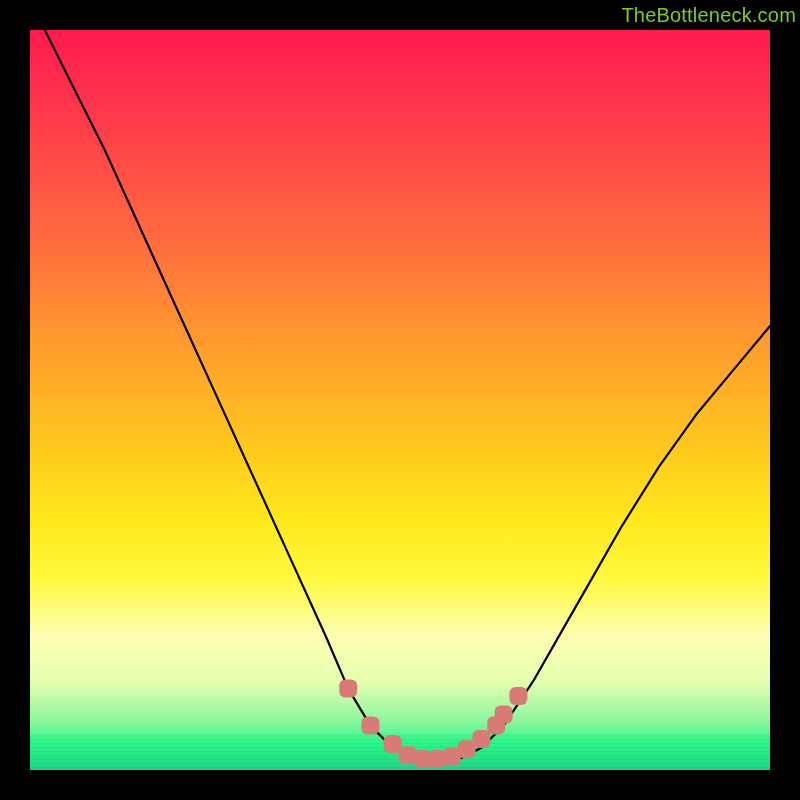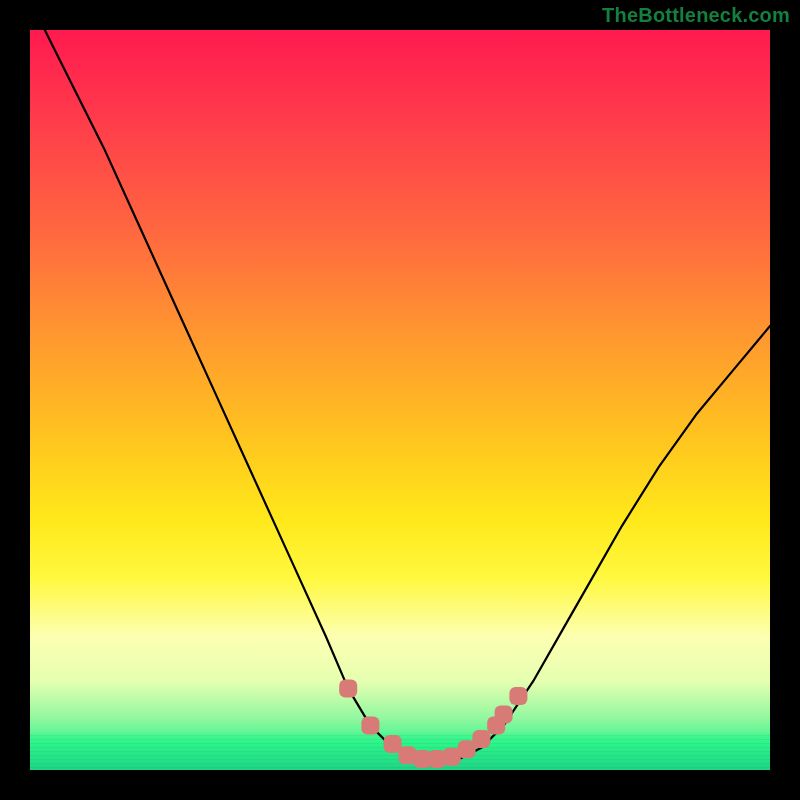--- a/index.html
+++ b/index.html
@@ -73,24 +73,24 @@
       to bottom,
       rgba(0,0,0,0.0) 0px,
       rgba(0,0,0,0.0) 3px,
       rgba(0,0,0,0.25) 3px,
       rgba(0,0,0,0.25) 4px
     );
   }
   .watermark {
     position: absolute;
     top: 4px;
-    right: 10px;
-    color: #15803d;
+    right: 4px;
+    color: #84cc16;
     font-size: 20px;
-    font-weight: 700;
+    font-weight: 400;
     letter-spacing: 0.2px;
     user-select: none;
   }
 </style>
 </head>
 <body>
 
 <div class="frame">
   <div class="watermark">TheBottleneck.com</div>
 

